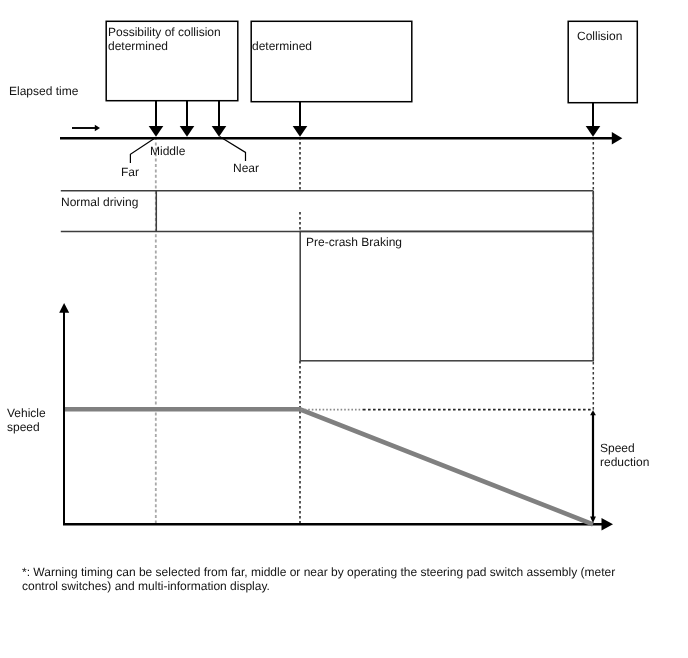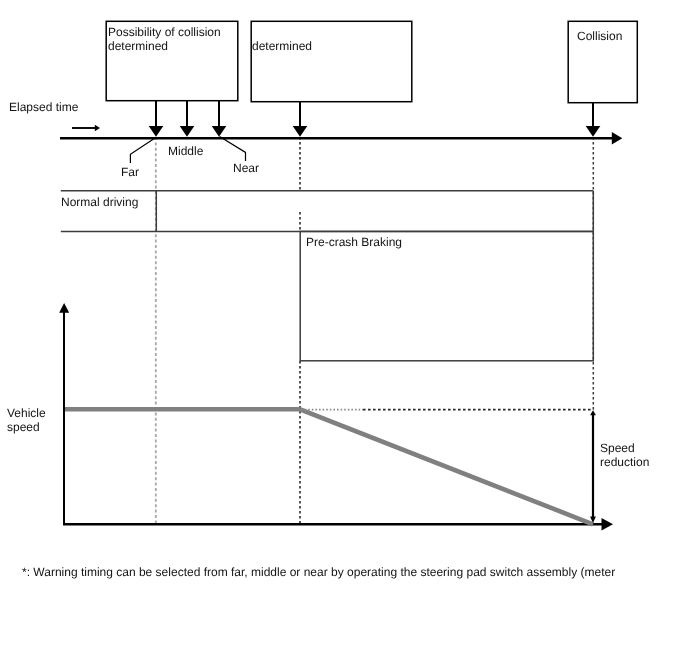--- a/index.html
+++ b/index.html
@@ -76,26 +76,26 @@
 
     <line x1="593" y1="412" x2="593" y2="520" stroke="#000" stroke-width="2.2"></line>
     <polygon points="593,410.2 590.1,415.2 595.9,415.2" fill="#000"></polygon>
     <polygon points="593,523 590.1,516.6 595.9,516.6" fill="#000"></polygon>
   </svg>
 
   <div class="txt" style="left:108px;top:25px;"><span>Possibility of collision</span><br><span>determined</span></div>
   <div class="txt" style="left:252px;top:25px;"><br><span>determined</span></div>
   <div class="txt" style="left:577px;top:29px;">Collision</div>
 
-  <div class="txt" style="left:9px;top:100px;">Elapsed time</div>
+  <div class="txt" style="left:9px;top:84px;">Elapsed time</div>
 
   <div class="txt" style="left:121px;top:165px;">Far</div>
-  <div class="txt" style="left:168px;top:144px;">Middle</div>
+  <div class="txt" style="left:150px;top:144px;">Middle</div>
   <div class="txt" style="left:233px;top:161px;">Near</div>
 
   <div class="txt" style="left:61px;top:195px;">Normal driving</div>
   <div class="txt" style="left:306px;top:235px;">Pre-crash Braking</div>
 
   <div class="txt" style="left:7px;top:406px;"><span>Vehicle</span><br><span>speed</span></div>
   <div class="txt" style="left:600px;top:441px;"><span>Speed</span><br><span>reduction</span></div>
 
-  <div class="txt" style="left:22px;top:565px;"><span>*: Warning timing can be selected from far, middle or near by operating the steering pad switch assembly (meter</span><br></div>
+  <div class="txt" style="left:22px;top:565px;"><span>*: Warning timing can be selected from far, middle or near by operating the steering pad switch assembly (meter</span><br><span>control switches) and multi-information display.</span></div>
 </div>
 
 </body></html>

